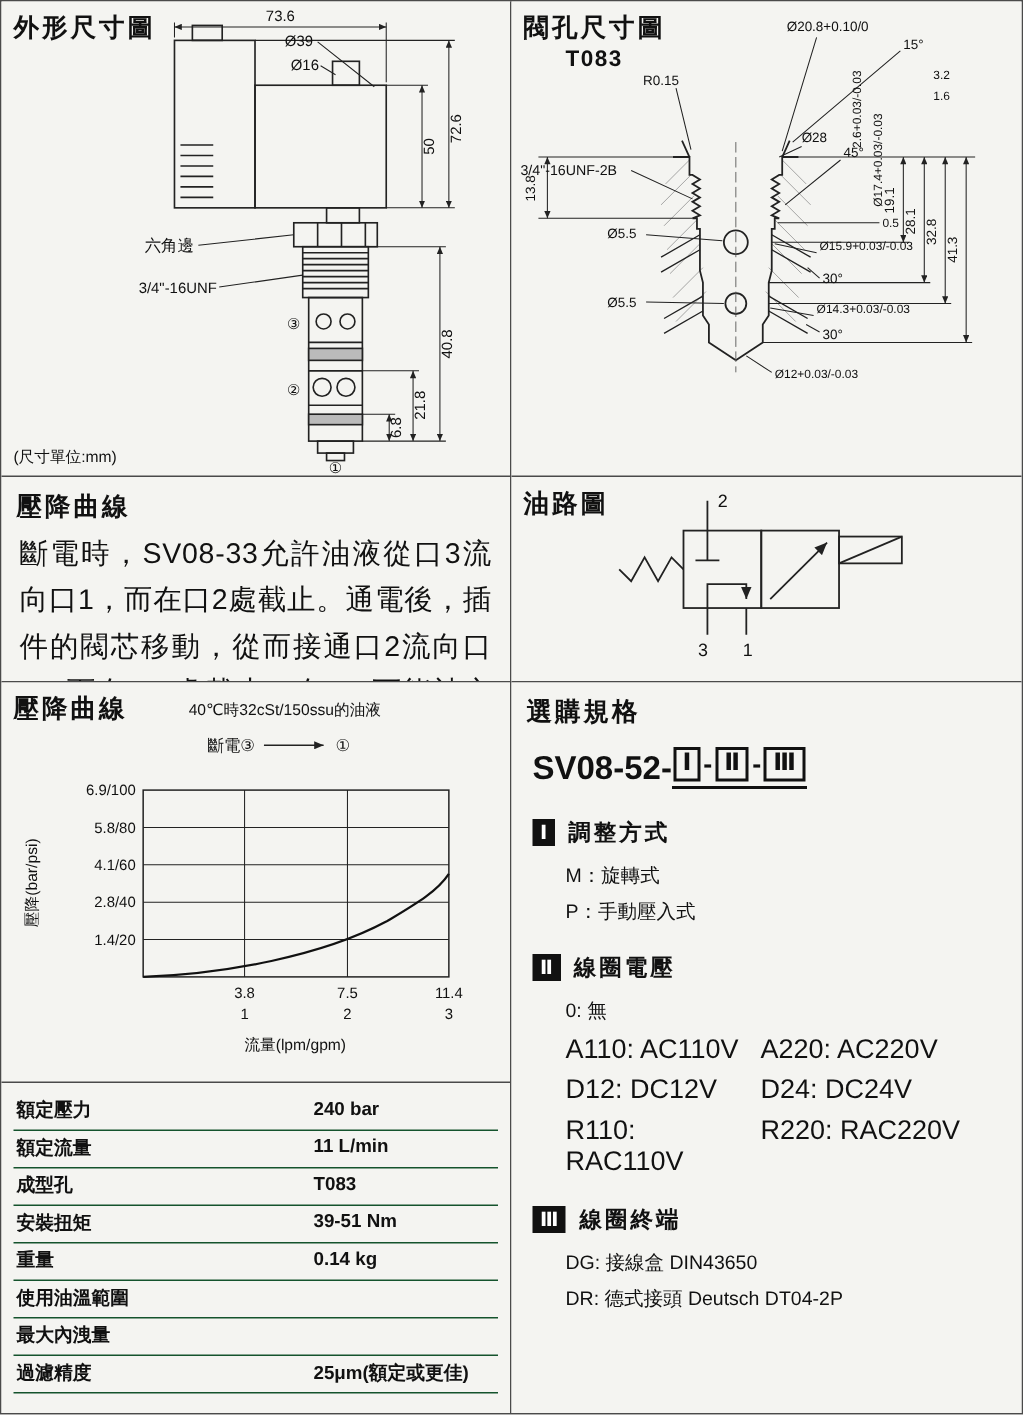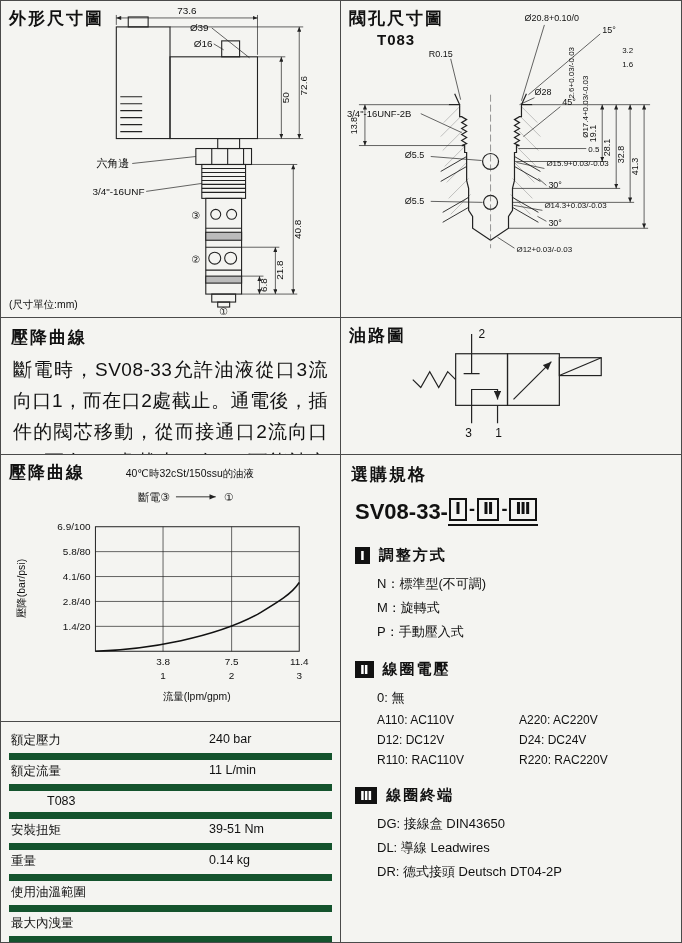--- a/index.html
+++ b/index.html
@@ -20,33 +20,33 @@
   .sec-ordering { height:487px; }
   .sec-title { font-size:17px; font-weight:bold; letter-spacing:2px; }
   .abs-title { position:absolute; top:6px; left:8px; z-index:2; }
   .flow-title { padding:8px 10px 0 10px; }
   .diagram-svg { position:absolute; inset:0; width:100%; height:100%; }
   svg text { fill:#111; font-family:"Liberation Sans","DejaVu Sans",sans-serif; }
   .principle-body { font-size:19px; line-height:1.62; padding:6px 12px 0 12px; letter-spacing:0.5px; text-align:justify; }
   .cavity-code { position:absolute; top:30px; left:36px; font-size:15px; font-weight:bold; letter-spacing:1px; z-index:2; }
   
   .spec-table { margin:7px 8px 0 8px; }
-  .spec-row { display:flex; border-bottom:7px solid #14532d; padding:3px 2px 4px 2px; font-size:12.5px; }
+  .spec-row { display:flex; border-bottom:1px solid #14532d; padding:3px 2px 4px 2px; font-size:12.5px;font-weight:bold; }
   .spec-label { width:162px; flex:none; }
   .spec-value { flex:1;margin-left:36px; }
   
   .model-line { display:flex; align-items:center; padding:12px 14px 4px 14px; font-weight:bold; font-size:22px; }
   .model-suffix { display:flex; align-items:center; border-bottom:2px solid #111; padding-bottom:3px; }
   .model-box { border:2px solid #111; font-size:16px; line-height:1.05; padding:1px 4px; margin:0 1px; }
   .model-dash { font-size:18px; margin:0 1px; }
   .ord-head { display:flex; align-items:center; margin:16px 14px 7px 14px; }
   .numbox { background:#111; color:#fff; font-size:13px; font-weight:bold; padding:1px 5px; margin-right:9px; }
   .ord-title { font-weight:bold; font-size:15px; letter-spacing:2px; }
   .ord-item { font-size:13px; padding:3px 8px 3px 36px; }
-  .ord-row { display:flex; font-size:12px; padding:3px 8px 3px 36px;gap:12px; }
+  .ord-row { display:flex; font-size:18px; padding:3px 8px 3px 36px; }
   .ord-row span:first-child { width:130px; flex:none; }
 </style>
 </head>
 <body>
 
 <div class="page">
 
   <div class="col left">
 
     <section class="sec sec-outline">
@@ -157,20 +157,21 @@
       <div class="spec-table">
         <div class="spec-row">
             <span class="spec-label">額定壓力</span>
             <span class="spec-value">240 bar</span>
           </div>
         <div class="spec-row">
             <span class="spec-label">額定流量</span>
             <span class="spec-value">11 L/min</span>
           </div>
         <div class="spec-row">
+            <span class="spec-label">成型孔</span>
             <span class="spec-value">T083</span>
           </div>
         <div class="spec-row">
             <span class="spec-label">安裝扭矩</span>
             <span class="spec-value">39-51 Nm</span>
           </div>
         <div class="spec-row">
             <span class="spec-label">重量</span>
             <span class="spec-value">0.14 kg</span>
           </div>
@@ -280,35 +281,34 @@
         </g>
         <text x="138" y="20" font-size="12">2</text>
         <text x="128" y="120" font-size="12" text-anchor="middle">3</text>
         <text x="158" y="120" font-size="12" text-anchor="middle">1</text>
       </svg>
     </section>
 
     <section class="sec sec-ordering no-bb">
       <div class="sec-title flow-title">選購規格</div>
       <div class="model-line">
-        <span class="model-prefix">SV08-33-</span>
+        <span class="model-prefix">SV08-52-</span>
         <span class="model-suffix">
           <span class="model-box">Ⅰ</span>
           <span class="model-dash">-</span>
           <span class="model-box">Ⅱ</span>
           <span class="model-dash">-</span>
           <span class="model-box">Ⅲ</span>
         </span>
       </div>
 
       <div class="ord-head">
         <span class="numbox">Ⅰ</span>
         <span class="ord-title">調整方式</span>
       </div>
-      <div class="ord-item">N：標準型(不可調)</div>
       <div class="ord-item">M：旋轉式</div>
       <div class="ord-item">P：手動壓入式</div>
 
       <div class="ord-head">
         <span class="numbox">Ⅱ</span>
         <span class="ord-title">線圈電壓</span>
       </div>
       <div class="ord-item">0: 無</div>
       <div class="ord-row">
         <span>A110: AC110V</span>
@@ -321,17 +321,16 @@
       <div class="ord-row">
         <span>R110: RAC110V</span>
         <span>R220: RAC220V</span>
       </div>
 
       <div class="ord-head">
         <span class="numbox">Ⅲ</span>
         <span class="ord-title">線圈終端</span>
       </div>
       <div class="ord-item">DG: 接線盒 DIN43650</div>
-      <div class="ord-item">DL: 導線 Leadwires</div>
       <div class="ord-item">DR: 德式接頭 Deutsch DT04-2P</div>
     </section>
   </div>
 </div>
 
 </body></html>

